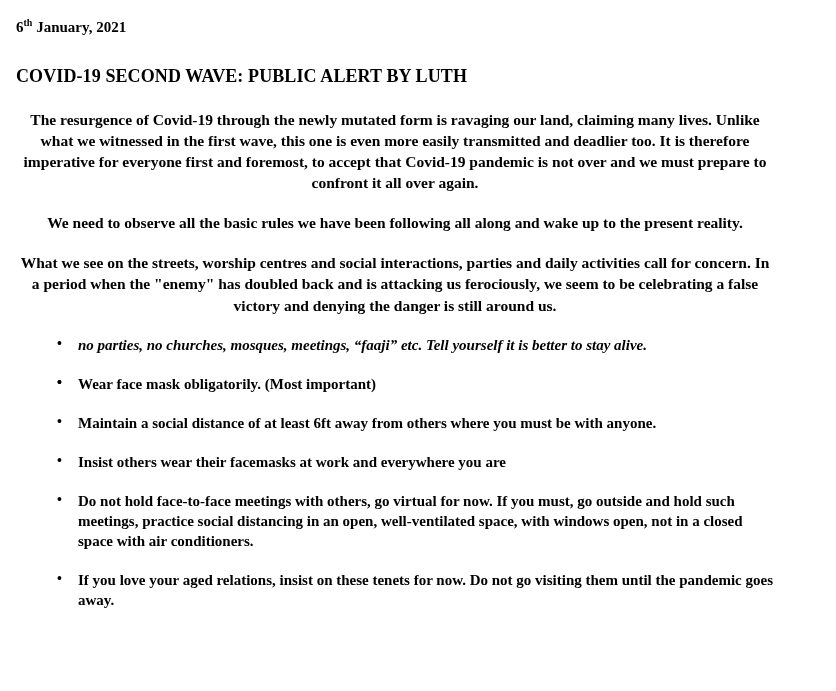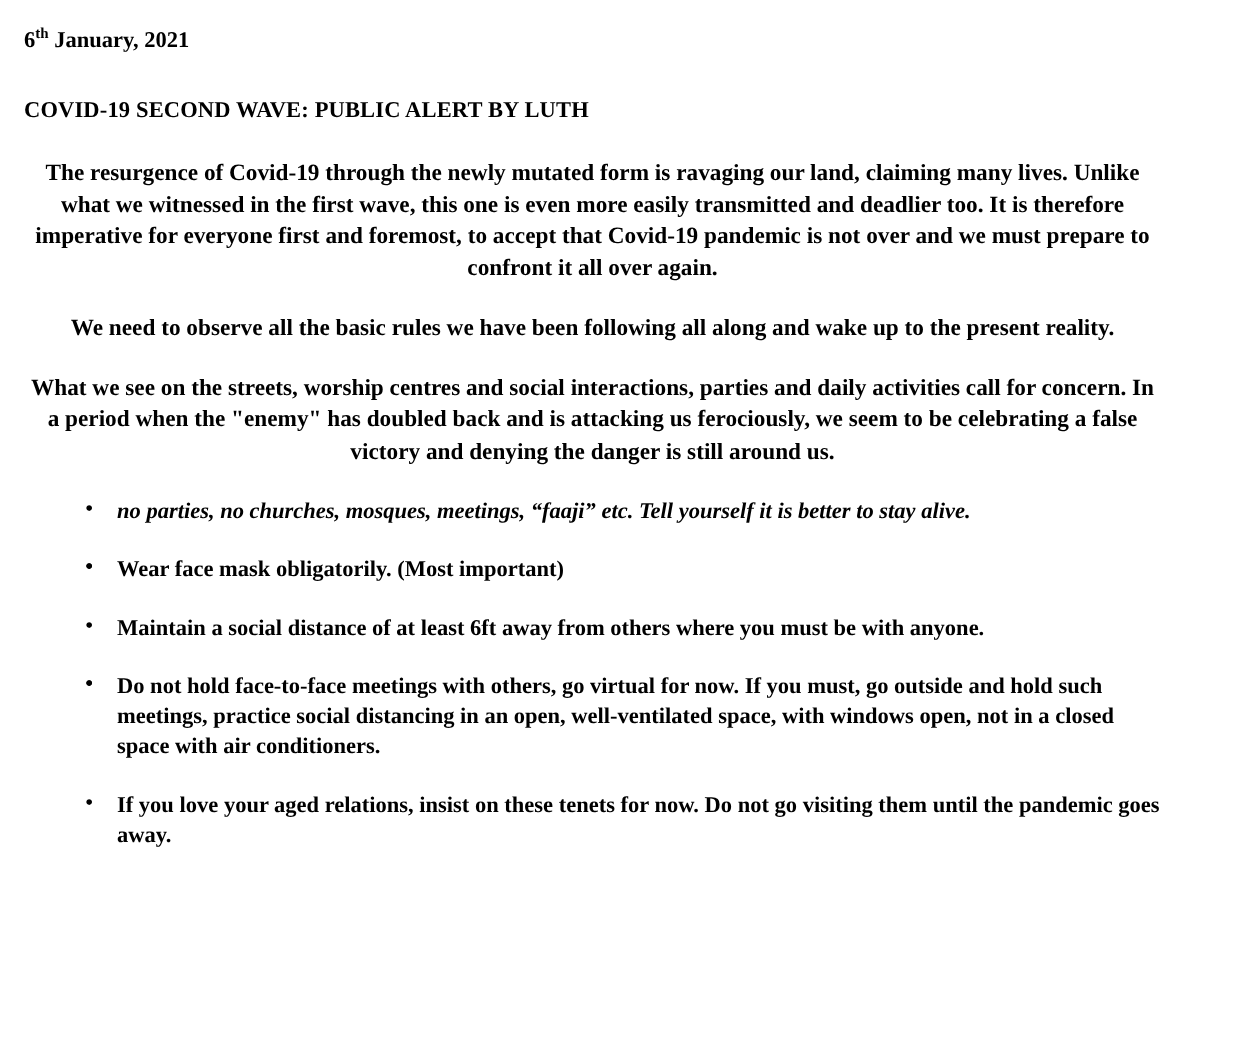--- a/index.html
+++ b/index.html
@@ -26,21 +26,21 @@
     font-weight: bold;
     margin: 0 0 30px 0;
     line-height: 1.2;
   }
   .date-line sup {
     font-size: 10px;
     vertical-align: super;
     line-height: 0;
   }
   .doc-title {
-    font-size: 15px;
+    font-size: 18px;
     font-weight: bold;
     margin: 10px 0 22px 0;
     letter-spacing: 0.1px;
   }
   .para {
     font-size: 15.5px;
     font-weight: bold;
     line-height: 1.36;
     margin: 0 0 19px 0;
     text-align: center;
@@ -94,20 +94,21 @@
     <li class="bullet-item">
       <span class="dot">•</span>
       <span>Wear face mask obligatorily. (Most important)</span>
     </li>
     <li class="bullet-item">
       <span class="dot">•</span>
       <span>Maintain a social distance of at least 6ft away from others where you must be with anyone.</span>
     </li>
     <li class="bullet-item">
       <span class="dot">•</span>
+      <span>Insist others wear their facemasks at work and everywhere you are</span>
     </li>
     <li class="bullet-item">
       <span class="dot">•</span>
       <span>Do not hold face-to-face meetings with others, go virtual for now. If you must, go outside and hold such meetings, practice social distancing in an open, well-ventilated space, with windows open, not in a closed space with air conditioners.</span>
     </li>
     <li class="bullet-item">
       <span class="dot">•</span>
       <span>If you love your aged relations, insist on these tenets for now. Do not go visiting them until the pandemic goes away.</span>
     </li>
   </ul>

